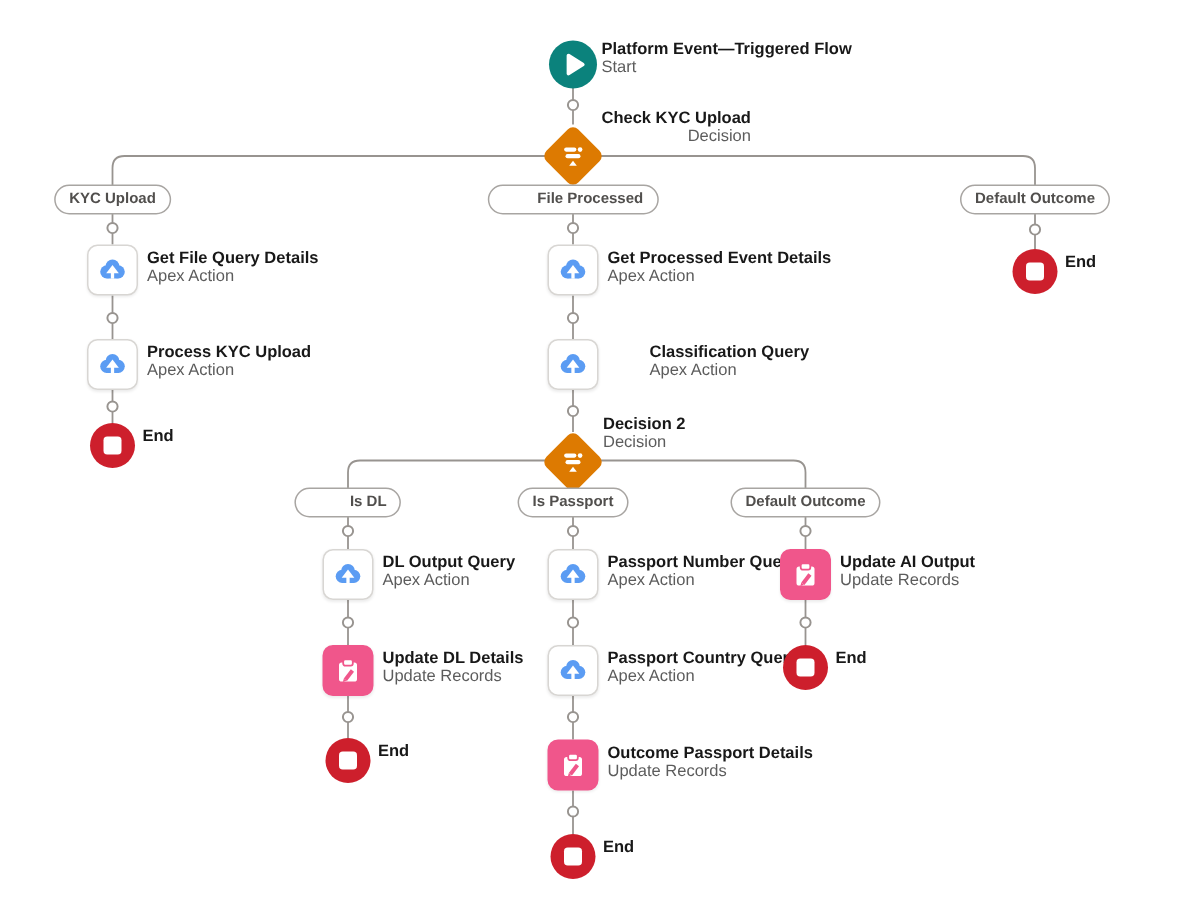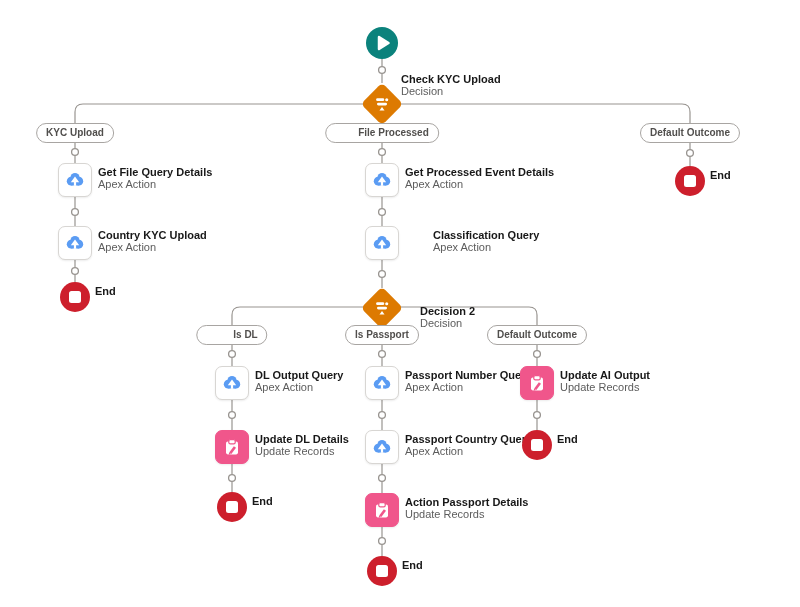--- a/index.html
+++ b/index.html
@@ -65,31 +65,35 @@
       <circle cx="382" cy="478" r="3.4" fill="#fff" stroke="#989490" stroke-width="1.3"></circle>
       <circle cx="382" cy="541" r="3.4" fill="#fff" stroke="#989490" stroke-width="1.3"></circle>
       <circle cx="537" cy="354" r="3.4" fill="#fff" stroke="#989490" stroke-width="1.3"></circle>
       <circle cx="537" cy="415" r="3.4" fill="#fff" stroke="#989490" stroke-width="1.3"></circle>
     </svg>
     <div class="node node-start" style="left: 366px; top: 27px;">
       <svg viewBox="0 0 32 32" width="32" height="32">
         <path d="M13 10 L22.5 16 L13 22 Z" fill="#fff" stroke="#fff" stroke-width="2.5" stroke-linejoin="round"></path>
       </svg>
     </div>
+    <div class="label" style="left: 401px; top: 27px;">
+      <div class="t">Platform Event—Triggered Flow</div>
+      <div class="s">Start</div>
+    </div>
     <div class="node node-decision" style="left: 367px; top: 89px;">
       <svg viewBox="0 0 22 22" width="20" height="20">
         <g fill="#fff">
           <rect x="4.5" y="4.8" width="9" height="3" rx="1.5"></rect>
           <circle cx="16.2" cy="6.3" r="1.7"></circle>
           <rect x="5.5" y="9.6" width="11" height="3" rx="1.5"></rect>
           <path d="M11 14.4 L8.2 18.2 H13.8 Z"></path>
         </g>
       </svg>
     </div>
-    <div class="label" style="left: 401px; top: 73px;">
+    <div class="label" style="left: 401px; top: 73px; text-align: right;">
       <div class="t">Check KYC Upload</div>
       <div class="s">Decision</div>
     </div>
     <div class="node node-apex" style="left: 58px; top: 163px;">
       <svg viewBox="0 0 22 22" width="22" height="22">
         <g fill="currentColor">
           <circle cx="7.2" cy="12.2" r="4.4"></circle>
           <circle cx="14.8" cy="12.2" r="4.4"></circle>
           <circle cx="11" cy="8.6" r="4.6"></circle>
           <rect x="5.5" y="11" width="11" height="5.6" rx="2.8"></rect>
@@ -108,21 +112,21 @@
           <circle cx="7.2" cy="12.2" r="4.4"></circle>
           <circle cx="14.8" cy="12.2" r="4.4"></circle>
           <circle cx="11" cy="8.6" r="4.6"></circle>
           <rect x="5.5" y="11" width="11" height="5.6" rx="2.8"></rect>
         </g>
         <path d="M11 7.6 L15.2 13.2 L6.8 13.2 Z" fill="#fff"></path>
         <rect x="9.9" y="12.6" width="2.2" height="4.2" fill="#fff"></rect>
       </svg>
     </div>
     <div class="label" style="left: 98px; top: 229px;">
-      <div class="t">Country KYC Upload</div>
+      <div class="t">Process KYC Upload</div>
       <div class="s">Apex Action</div>
     </div>
     <div class="node node-end" style="left: 60px; top: 282px;">
       <span class="end-square"></span>
     </div>
     <div class="label" style="left: 95px; top: 285px;">
       <div class="t">End</div>
     </div>
     <div class="node node-apex" style="left: 365px; top: 163px;">
       <svg viewBox="0 0 22 22" width="22" height="22">
@@ -159,21 +163,21 @@
     <div class="node node-decision" style="left: 367px; top: 293px;">
       <svg viewBox="0 0 22 22" width="20" height="20">
         <g fill="#fff">
           <rect x="4.5" y="4.8" width="9" height="3" rx="1.5"></rect>
           <circle cx="16.2" cy="6.3" r="1.7"></circle>
           <rect x="5.5" y="9.6" width="11" height="3" rx="1.5"></rect>
           <path d="M11 14.4 L8.2 18.2 H13.8 Z"></path>
         </g>
       </svg>
     </div>
-    <div class="label" style="left: 420px; top: 277px; margin-top: 28px;">
+    <div class="label" style="left: 402px; top: 277px;">
       <div class="t">Decision 2</div>
       <div class="s">Decision</div>
     </div>
     <div class="node node-apex" style="left: 215px; top: 366px;">
       <svg viewBox="0 0 22 22" width="22" height="22">
         <g fill="currentColor">
           <circle cx="7.2" cy="12.2" r="4.4"></circle>
           <circle cx="14.8" cy="12.2" r="4.4"></circle>
           <circle cx="11" cy="8.6" r="4.6"></circle>
           <rect x="5.5" y="11" width="11" height="5.6" rx="2.8"></rect>
@@ -238,21 +242,21 @@
     </div>
     <div class="node node-update" style="left: 365px; top: 493px;">
       <svg viewBox="0 0 22 22" width="22" height="22">
         <rect x="5" y="5.6" width="12" height="12.8" rx="1.8" fill="#fff"></rect>
         <rect x="7.8" y="3.6" width="6.4" height="4.2" rx="1.4" fill="#fff" stroke="currentColor" stroke-width="1.2"></rect>
         <path d="M8.2 16.4 L12.9 10.2 L15 11.8 L10.3 18 Z" fill="currentColor"></path>
         <path d="M8.2 16.4 L7.6 18.7 L10 17.9 Z" fill="currentColor"></path>
       </svg>
     </div>
     <div class="label" style="left: 405px; top: 496px;">
-      <div class="t">Action Passport Details</div>
+      <div class="t">Outcome Passport Details</div>
       <div class="s">Update Records</div>
     </div>
     <div class="node node-end" style="left: 367px; top: 556px;">
       <span class="end-square"></span>
     </div>
     <div class="label" style="left: 402px; top: 559px;">
       <div class="t">End</div>
     </div>
     <div class="node node-update" style="left: 520px; top: 366px;">
       <svg viewBox="0 0 22 22" width="22" height="22">

